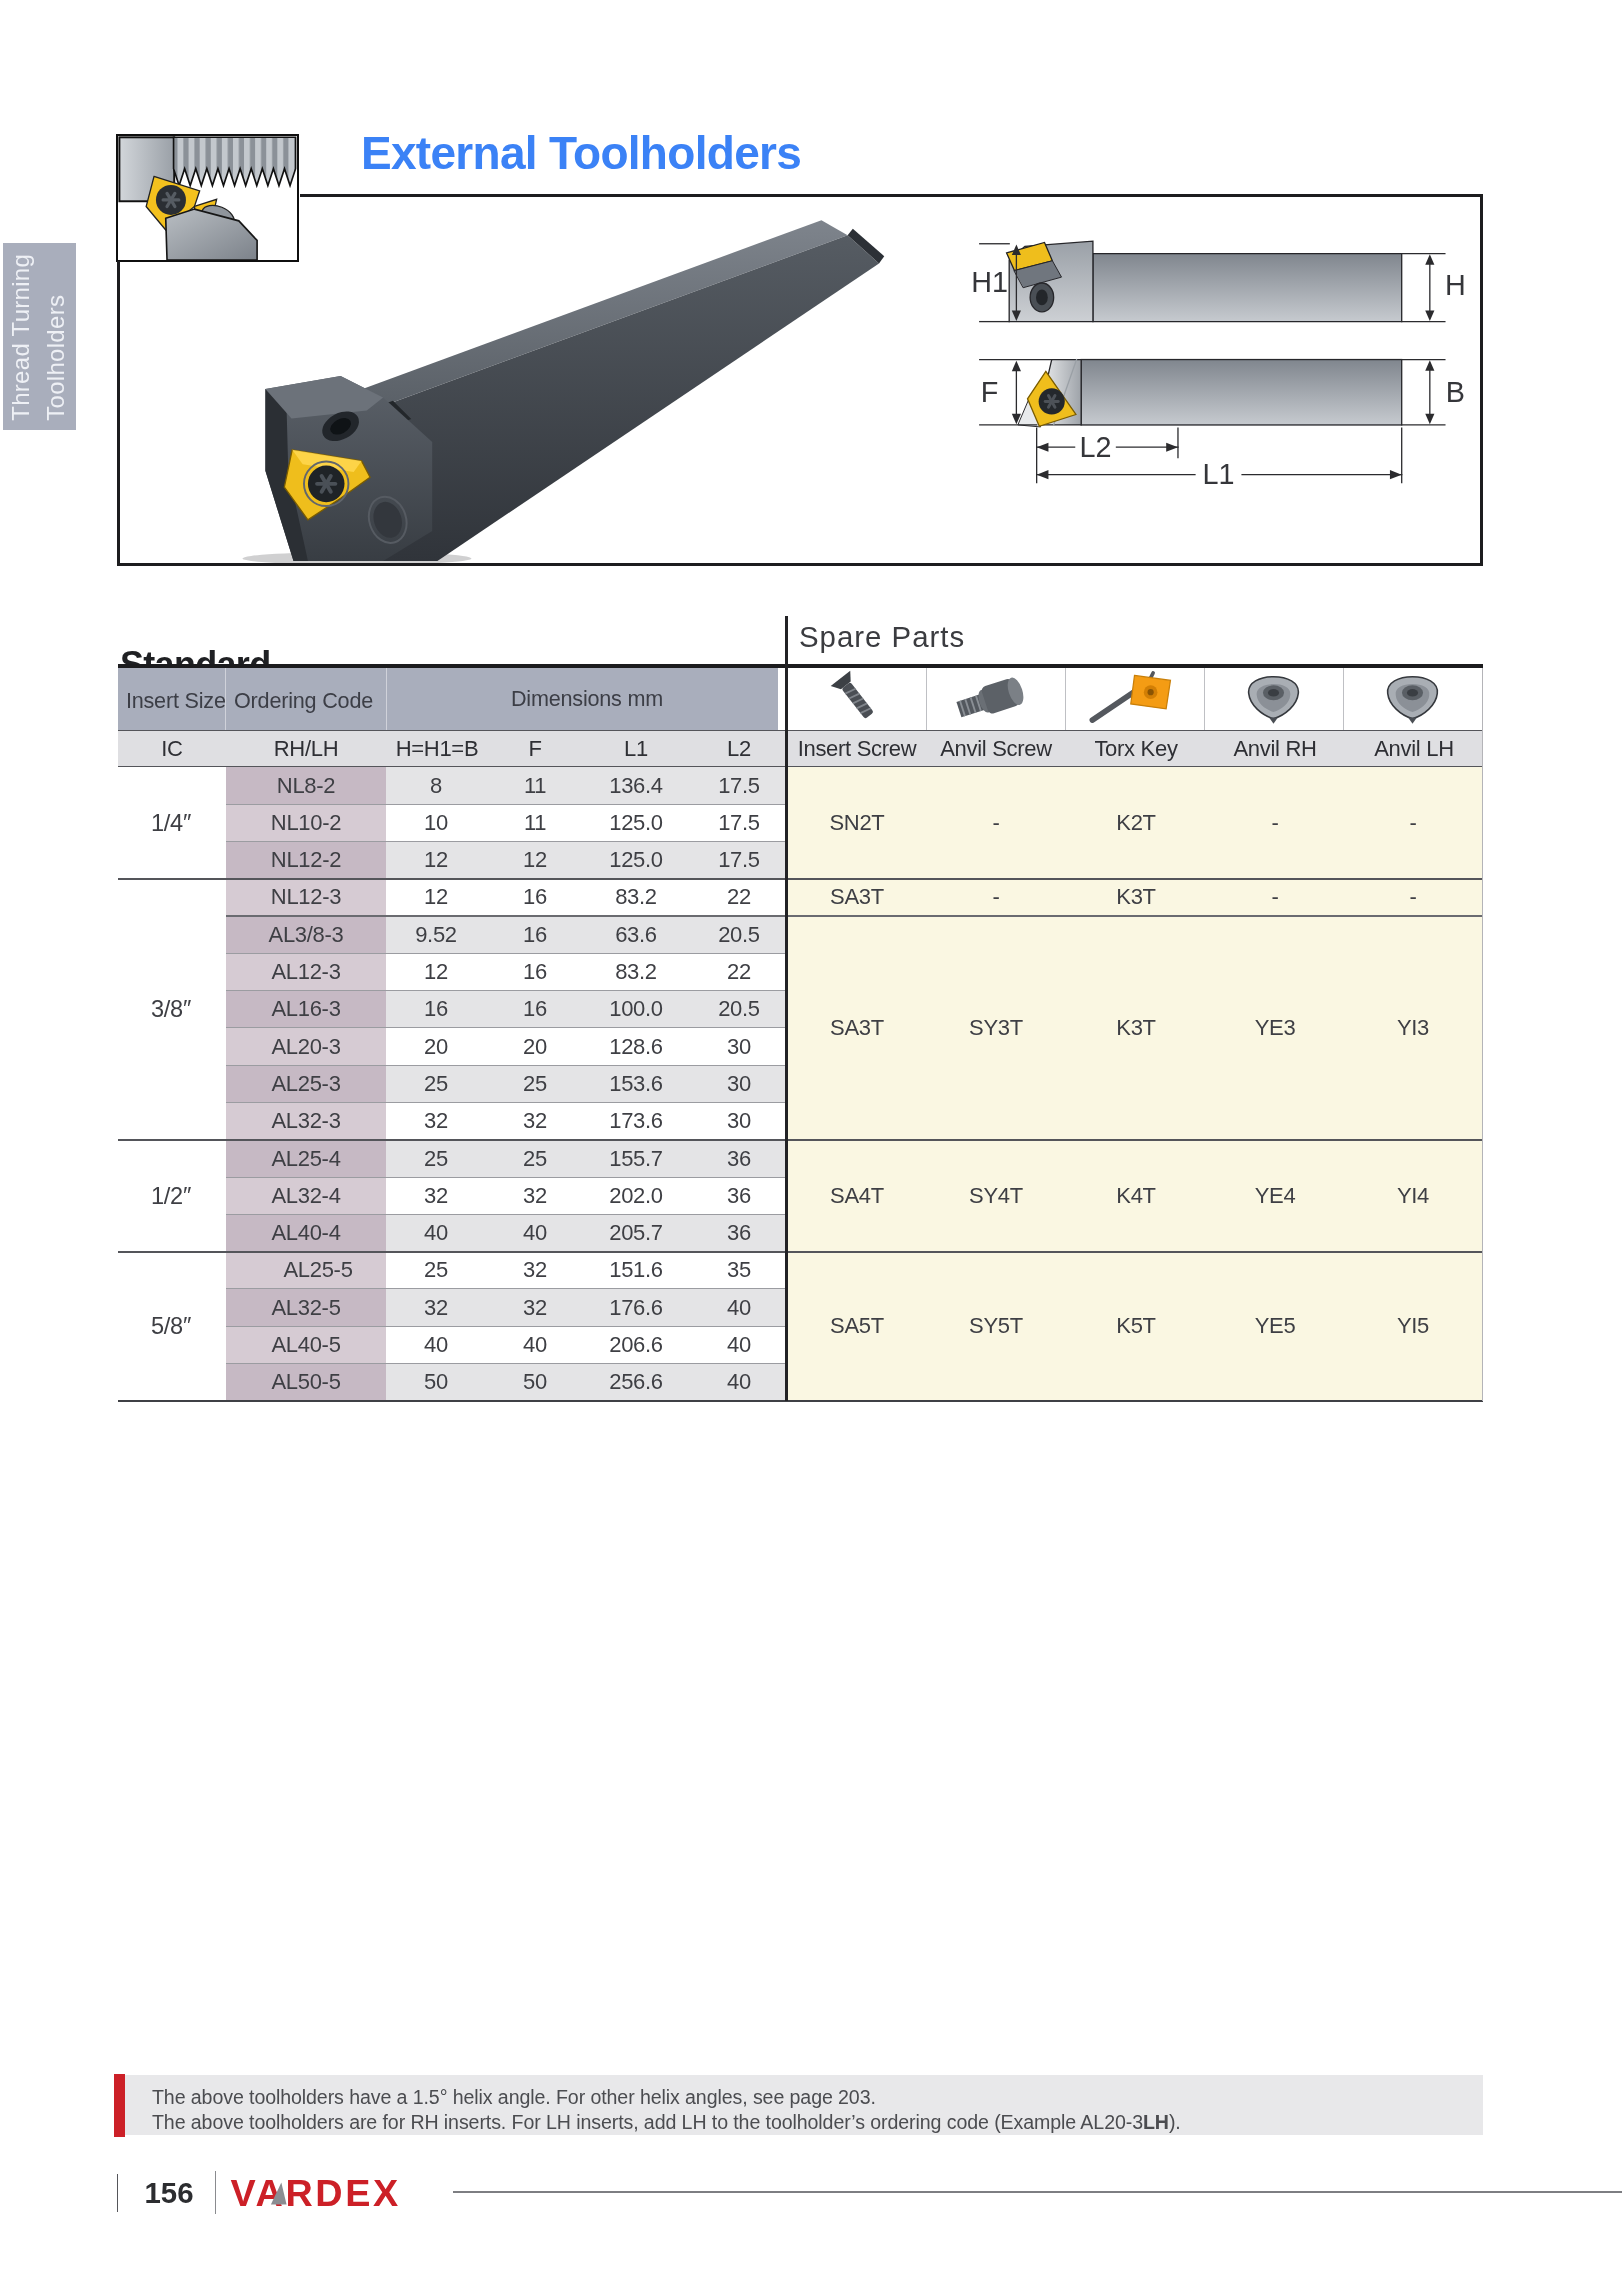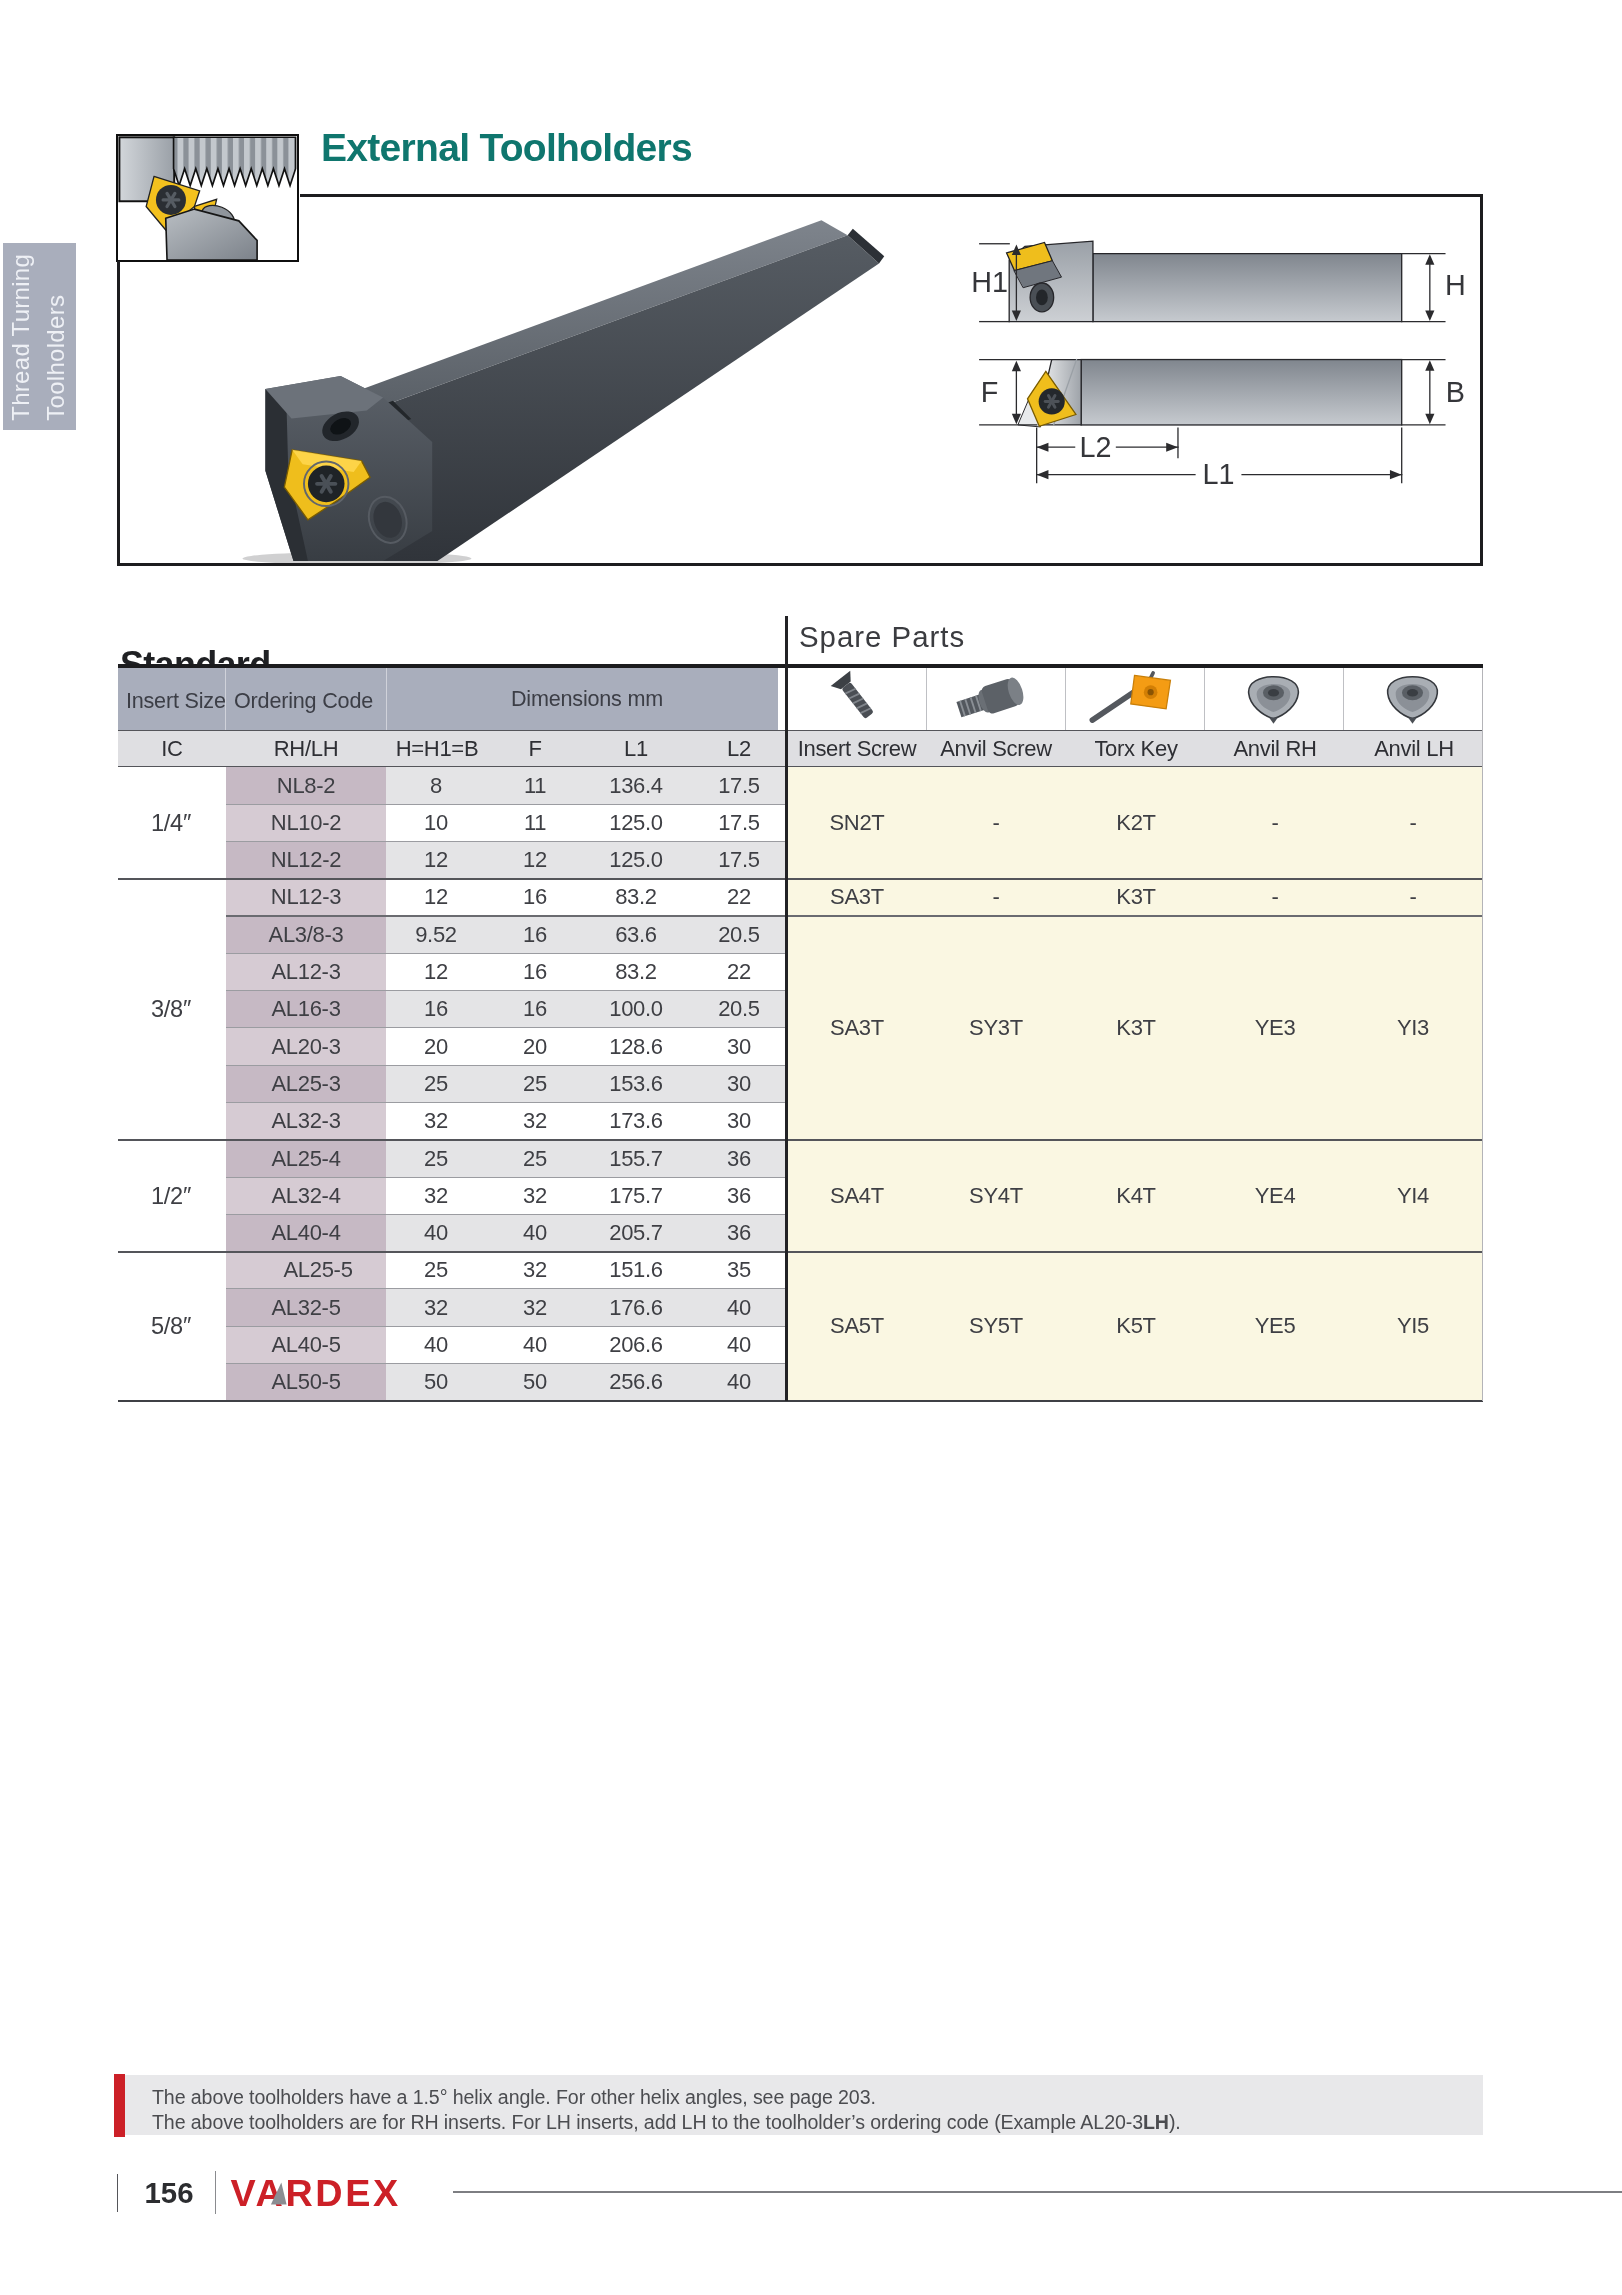--- a/index.html
+++ b/index.html
@@ -3,21 +3,21 @@
 <meta charset="utf-8">
 <style>
   html,body{margin:0;padding:0;background:#ffffff;}
   body{font-family:"Liberation Sans",sans-serif;}
   #page{position:relative;width:1623px;height:2295px;background:#fff;overflow:hidden;}
   .abs{position:absolute;}
   .ctr{transform:translate(-50%,-50%);white-space:nowrap;}
   .celltxt{font-size:22px;color:#3e3f44;letter-spacing:-0.3px;}
   .hdrtxt{font-size:22px;color:#2e2f34;letter-spacing:-0.3px;}
   .bandtxt{font-size:21.6px;color:#3c3e46;letter-spacing:-0.2px;}
-  #page-title{font-size:39px;font-weight:700;color:#0f766e;letter-spacing:-0.7px;}
+  #page-title{font-size:46px;font-weight:700;color:#3b82f6;letter-spacing:-0.7px;margin-left:40px;}
   #standard-title{font-size:36px;font-weight:700;color:#1f2023;letter-spacing:-0.7px;}
   #spare-title{font-size:29.4px;font-weight:400;color:#3b3c40;letter-spacing:1px;}
   .vtab-inner{width:187px;height:73px;transform:rotate(-90deg) translateX(-187px);
     transform-origin:top left;position:absolute;left:0;top:0;
     font-size:24px;line-height:35px;color:#eef0f5;padding-left:9.2px;letter-spacing:0.3px;}
   .notetxt{font-size:19.6px;color:#4b4c50;letter-spacing:-0.1px;white-space:nowrap;}
   .dimlabel{font-size:44px;fill:#35363a;font-weight:400;}
 </style>
 </head>
 <body>
@@ -343,21 +343,21 @@
       <div class="abs " style="left: 226px; top: 1140px; width: 160px; height: 37px; background: rgb(198, 185, 196);"></div>
       <div class="abs celltxt ctr" style="left: 306px; top: 1159px;">AL25-4</div>
       <div class="abs celltxt ctr" style="left: 436px; top: 1159px;">25</div>
       <div class="abs celltxt ctr" style="left: 535px; top: 1159px;">25</div>
       <div class="abs celltxt ctr" style="left: 636px; top: 1159px;">155.7</div>
       <div class="abs celltxt ctr" style="left: 739px; top: 1159px;">36</div>
       <div class="abs " style="left: 226px; top: 1177px; width: 160px; height: 37px; background: rgb(214, 203, 211);"></div>
       <div class="abs celltxt ctr" style="left: 306px; top: 1196px;">AL32-4</div>
       <div class="abs celltxt ctr" style="left: 436px; top: 1196px;">32</div>
       <div class="abs celltxt ctr" style="left: 535px; top: 1196px;">32</div>
-      <div class="abs celltxt ctr" style="left: 636px; top: 1196px;">175.7</div>
+      <div class="abs celltxt ctr" style="left: 636px; top: 1196px;">202.0</div>
       <div class="abs celltxt ctr" style="left: 739px; top: 1196px;">36</div>
       <div class="abs " style="left: 386px; top: 1214px; width: 401px; height: 37px; background: rgb(228, 228, 230);"></div>
       <div class="abs " style="left: 226px; top: 1214px; width: 160px; height: 37px; background: rgb(198, 185, 196);"></div>
       <div class="abs celltxt ctr" style="left: 306px; top: 1233px;">AL40-4</div>
       <div class="abs celltxt ctr" style="left: 436px; top: 1233px;">40</div>
       <div class="abs celltxt ctr" style="left: 535px; top: 1233px;">40</div>
       <div class="abs celltxt ctr" style="left: 636px; top: 1233px;">205.7</div>
       <div class="abs celltxt ctr" style="left: 739px; top: 1233px;">36</div>
       <div class="abs " style="left: 226px; top: 1252px; width: 160px; height: 37px; background: rgb(214, 203, 211);"></div>
       <div class="abs celltxt ctr" style="left: 306px; top: 1270px; margin-left: 12px;">AL25-5</div>

